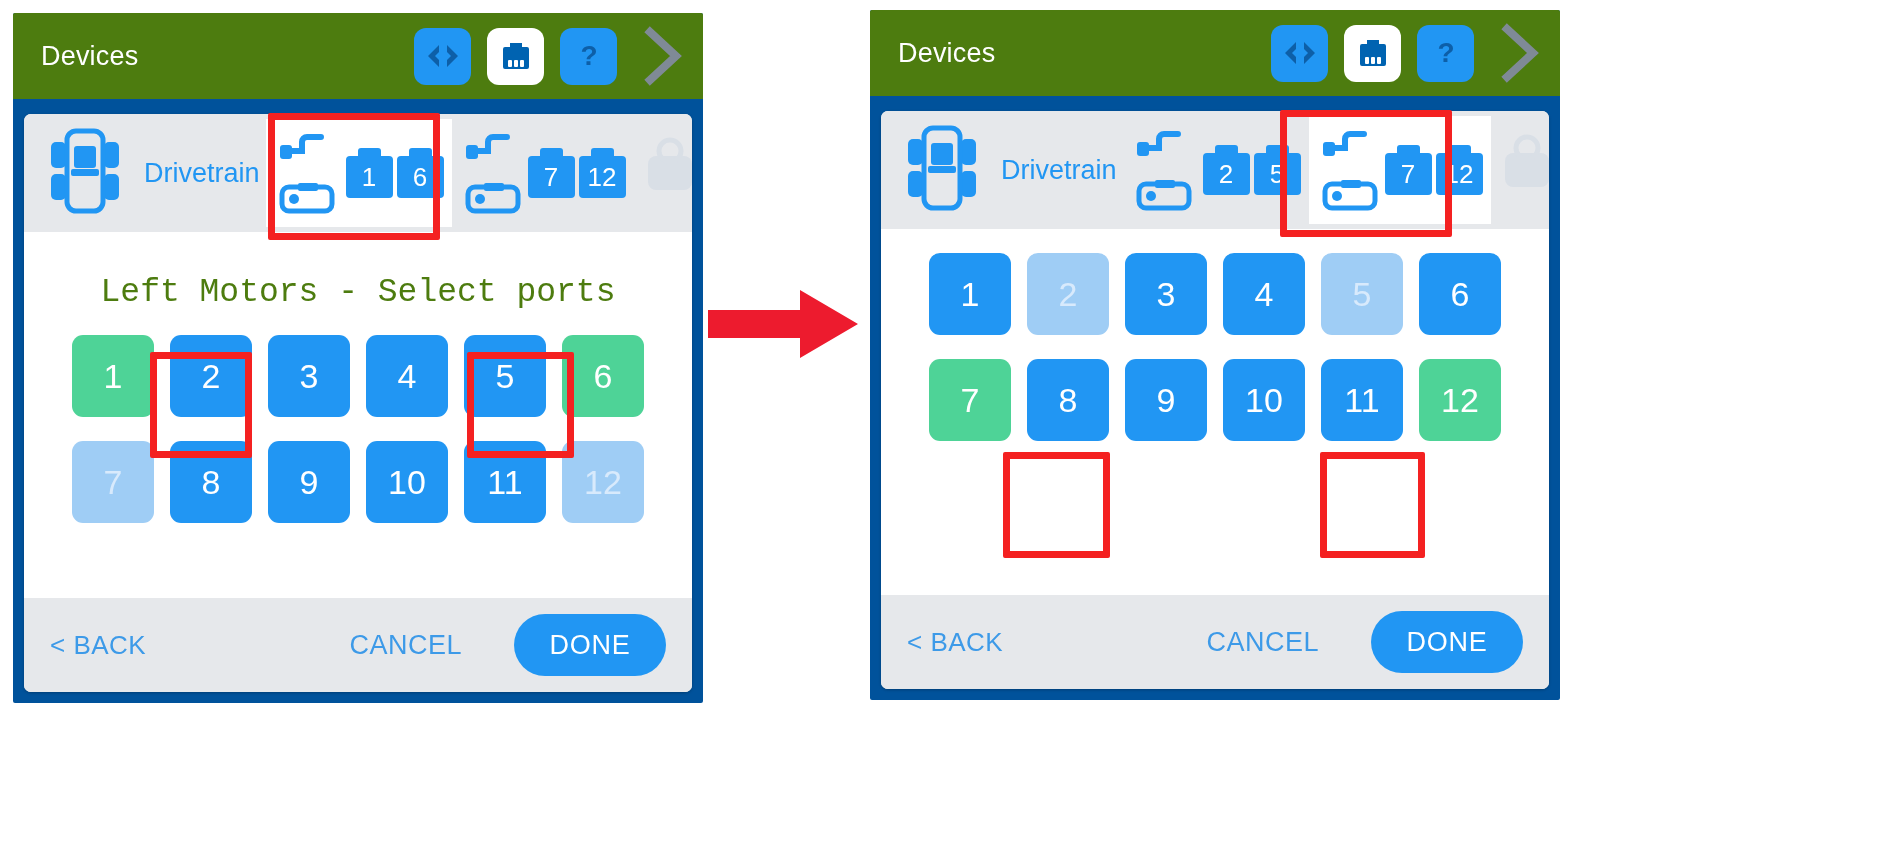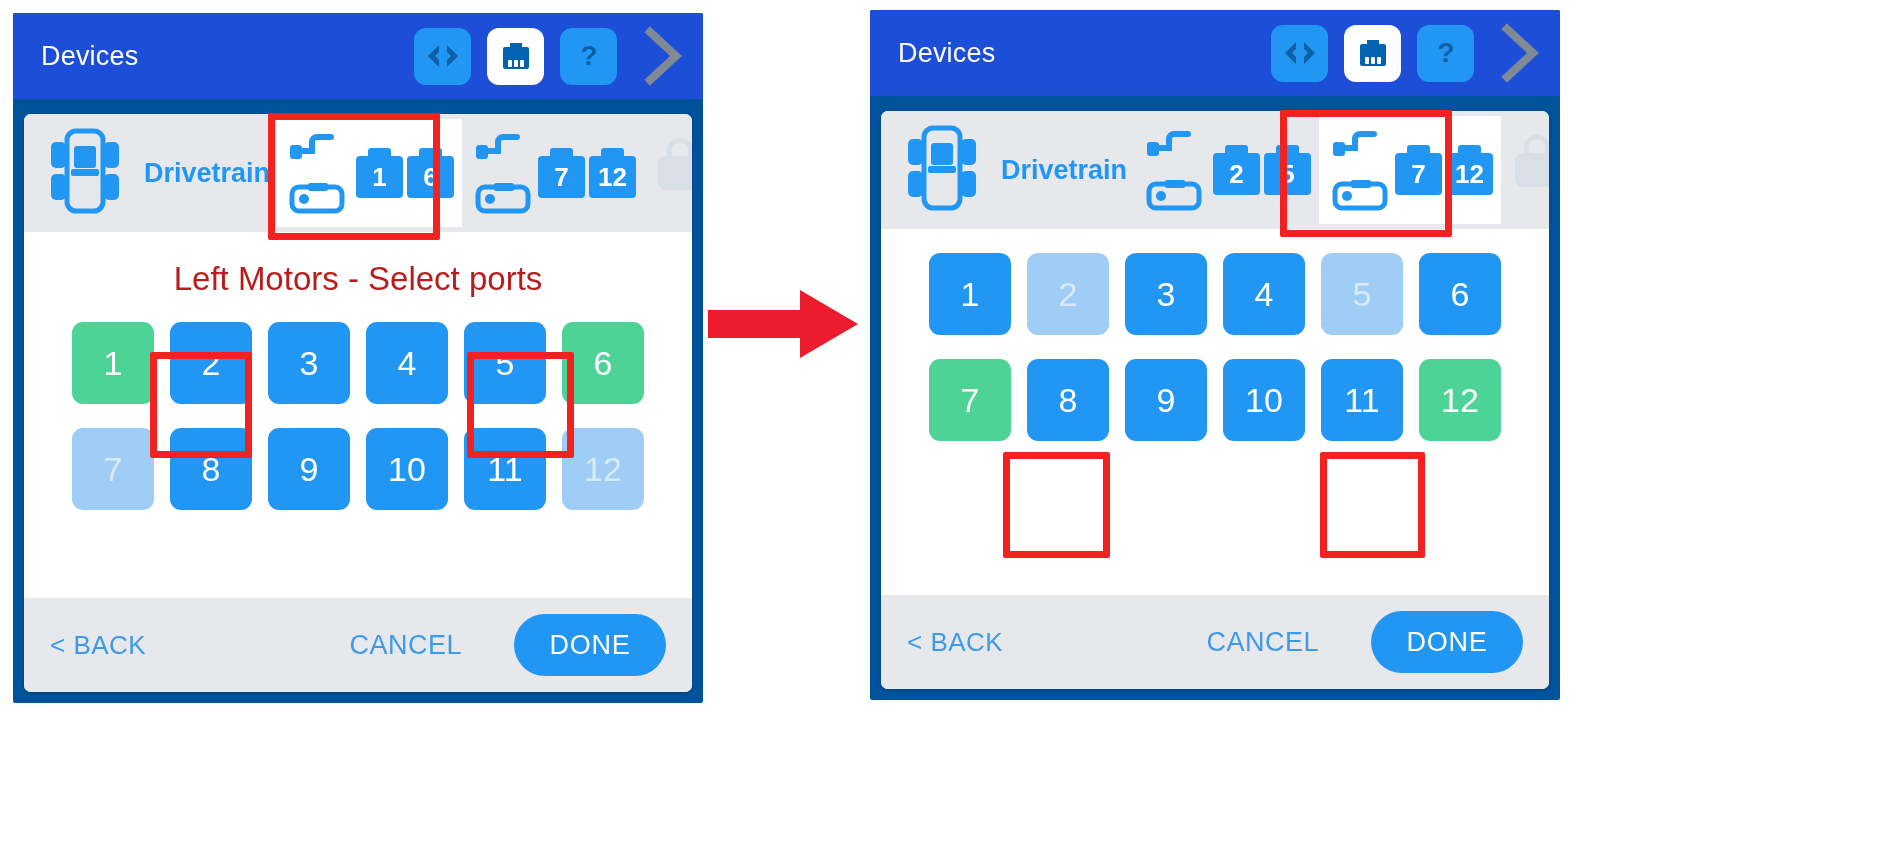--- a/index.html
+++ b/index.html
@@ -2,45 +2,45 @@
 <html><head>
 <meta charset="utf-8">
 <style>
   html,body{margin:0;padding:0;background:#ffffff;}
   body{width:1884px;height:861px;font-family:"Liberation Sans",sans-serif;overflow:hidden;position:relative;}
 
   .stage{position:relative;width:1884px;height:861px;}
 
   
   .panel{position:absolute;background:#00529b;border-radius:2px;overflow:hidden;}
-  .panel .topbar{position:absolute;left:0;top:0;right:0;background:#1d4ed8;display:flex;align-items:center;}
+  .panel .topbar{position:absolute;left:0;top:0;right:0;background:#4d7c0f;display:flex;align-items:center;}
   .panel .title{color:#ffffff;font-size:27px;letter-spacing:.2px;margin-left:28px;flex:0 0 auto;}
   .panel .topspacer{flex:1 1 auto;}
 
   .tb-btn{width:57px;height:57px;border-radius:12px;display:flex;align-items:center;justify-content:center;margin-right:16px;flex:0 0 auto;}
   .tb-btn.accent{background:#2196f3;}
   .tb-btn.white{background:#ffffff;}
   .tb-chev{width:60px;height:60px;display:flex;align-items:center;justify-content:center;margin-right:10px;flex:0 0 auto;}
 
   
   .card{position:absolute;background:#ffffff;border-radius:7px;overflow:hidden;display:flex;flex-direction:column;box-shadow:0 1px 3px rgba(0,0,0,.25);}
-  .devstrip{background:#e6e8eb;display:flex;align-items:center;flex:0 0 auto;position:relative;font-weight:bold;}
+  .devstrip{background:#e6e8eb;display:flex;align-items:center;flex:0 0 auto;position:relative;}
   .brainicon{margin-left:18px;flex:0 0 auto;}
   .devlabel{color:#2196f3;font-size:27px;margin-left:16px;flex:0 0 auto;}
 
   .devgroup{display:flex;align-items:center;position:relative;padding:6px 8px;flex:0 0 auto;}
   .devgroup.active{background:#ffffff;}
   .motoricon{flex:0 0 auto;}
   .chip{width:47px;height:50px;margin-left:4px;position:relative;flex:0 0 auto;}
   .chip .nub{position:absolute;left:12px;top:0;width:23px;height:10px;background:#2196f3;border-radius:3px 3px 0 0;}
   .chip .body{position:absolute;left:0;top:8px;width:47px;height:42px;background:#2196f3;border-radius:4px;
                color:#ffffff;font-size:26px;display:flex;align-items:center;justify-content:center;}
 
   .cardbody{flex:1 1 auto;background:#ffffff;position:relative;}
-  .prompt{text-align:center;color:#b91c1c;font-size:33px;margin-top:28px;}
+  .prompt{text-align:center;color:#4d7c0f;font-size:33px;margin-top:42px;font-family:Liberation Mono, monospace;}
 
   .grid{display:flex;flex-direction:column;align-items:center;margin-top:24px;}
   .grow{display:flex;}
   .port{width:82px;height:82px;border-radius:11px;margin:0 8px;color:#ffffff;font-size:34px;
         display:flex;align-items:center;justify-content:center;position:relative;}
   .port.sel{background:#2196f3;}
   .port.green{background:#4ed397;}
   .port.dim{background:#9fcdf5;color:#d8eafc;}
 
   .cardfoot{flex:0 0 auto;background:#e6e8eb;display:flex;align-items:center;}

